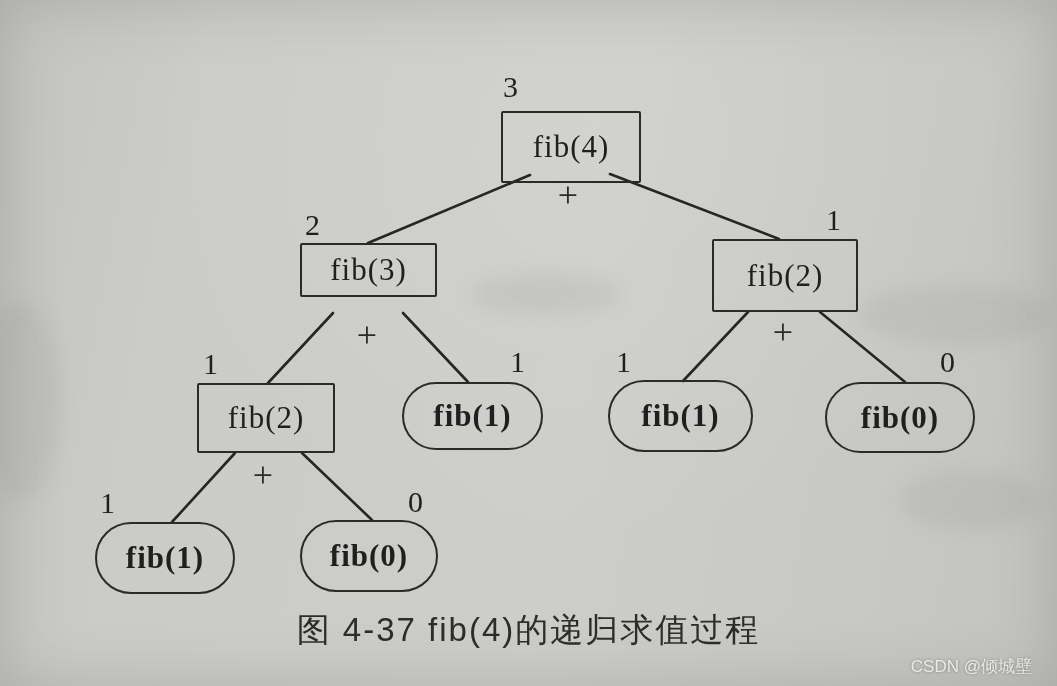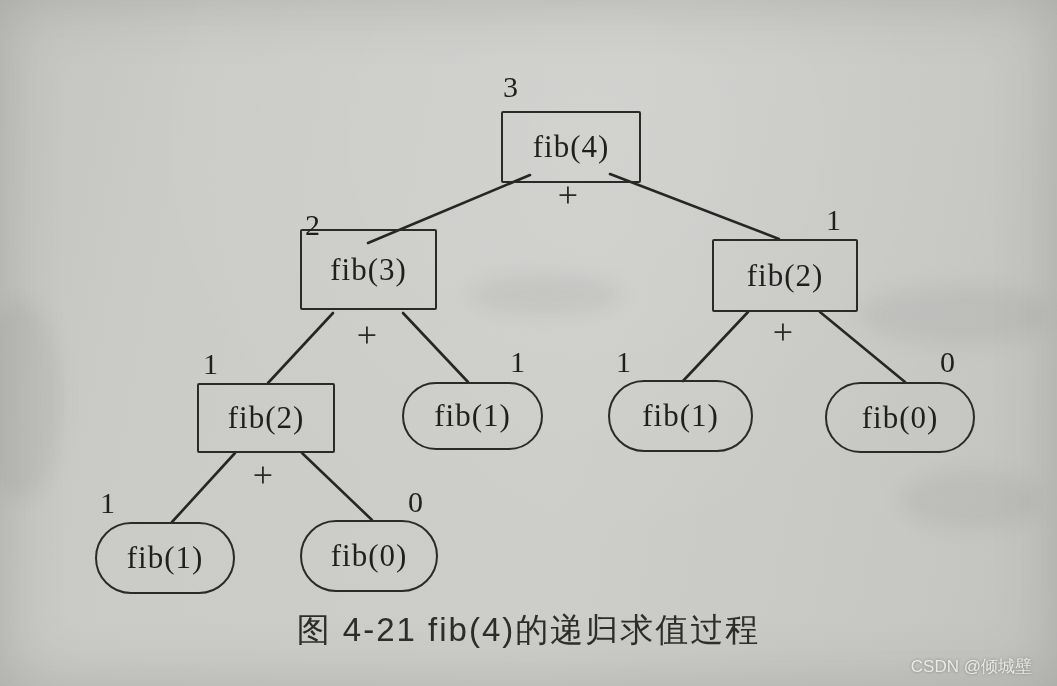--- a/index.html
+++ b/index.html
@@ -31,21 +31,21 @@
     position: absolute;
     display: flex;
     align-items: center;
     justify-content: center;
     border: 2.5px solid #2a2a28;
     box-sizing: border-box;
     font-size: 31px;
     letter-spacing: 1px;
   }
   .node.rect { border-radius: 2px; }
-  .node.pill { border-radius: 36px; }
+  .node.pill { border-radius: 36px; font-weight: bold; }
   .val {
     position: absolute;
     font-size: 30px;
     line-height: 1;
   }
   .plus {
     position: absolute;
     font-size: 36px;
     line-height: 1;
     transform: translate(-50%, -50%);
@@ -91,21 +91,21 @@
       <line x1="235" y1="453" x2="172" y2="522"></line>
       <line x1="302" y1="453" x2="372" y2="520"></line>
       <line x1="748" y1="312" x2="683" y2="381"></line>
       <line x1="820" y1="312" x2="905" y2="382"></line>
     </g>
   </svg>
 
   <div class="node rect" style="left:501px; top:103px; width:140px; height:72px;margin-top:8px;">
     <span>fib(4)</span>
   </div>
-  <div class="node rect" style="left:300px; top:229px; width:137px; height:81px;">
+  <div class="node rect" style="left:300px; top:243px; width:137px; height:54px;">
     <span>fib(3)</span>
   </div>
   <div class="node rect" style="left:712px; top:239px; width:146px; height:73px;">
     <span>fib(2)</span>
   </div>
   <div class="node rect" style="left:197px; top:383px; width:138px; height:70px;">
     <span>fib(2)</span>
   </div>
 
   <div class="node pill" style="left:402px; top:382px; width:141px; height:68px;">
@@ -132,18 +132,18 @@
   <span class="val" style="left:616px; top:347px;">1</span>
   <span class="val" style="left:940px; top:347px;">0</span>
   <span class="val" style="left:100px; top:488px;">1</span>
   <span class="val" style="left:408px; top:487px;">0</span>
 
   <span class="plus" style="left:568px; top:195px;">+</span>
   <span class="plus" style="left:367px; top:335px;">+</span>
   <span class="plus" style="left:783px; top:332px;">+</span>
   <span class="plus" style="left:263px; top:475px;">+</span>
 
-  <div class="caption">图 4-21  fib(4)的递归求值过程</div>
+  <div class="caption">图 4-37  fib(4)的递归求值过程</div>
 
   <div class="watermark">CSDN @倾城壁</div>
 
   <div class="vignette"></div>
 </div>
 
 </body></html>

